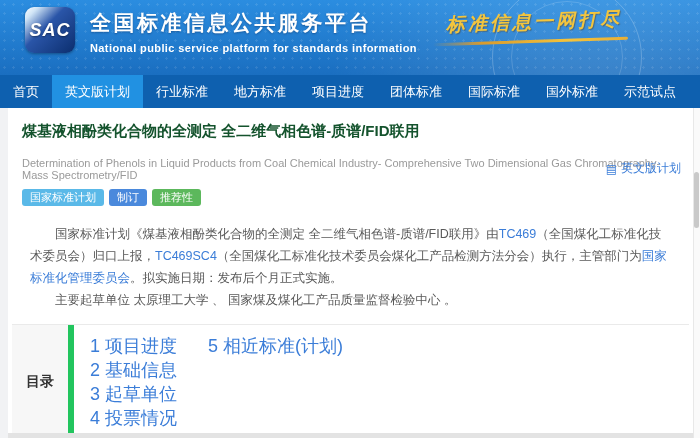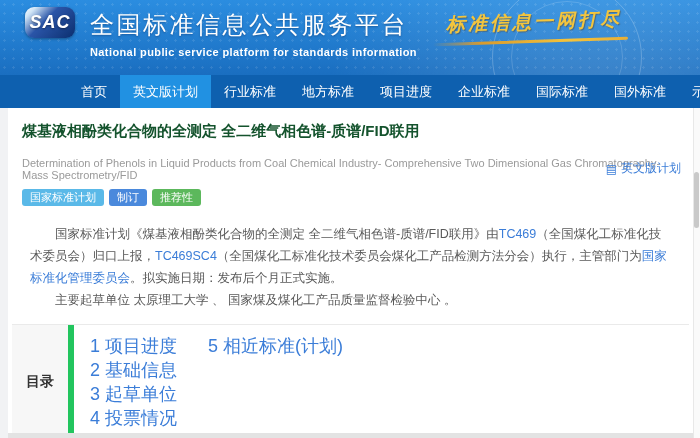--- a/index.html
+++ b/index.html
@@ -20,49 +20,48 @@
   }
   .globe {
     position:absolute; right:58px; top:-18px; width:150px; height:150px;
     border:1px solid rgba(255,255,255,.22); border-radius:50%;
   }
   .globe::before {
     content:""; position:absolute; inset:18px;
     border:1px solid rgba(255,255,255,.16); border-radius:50%;
   }
   .logo {
-    position:absolute; left:25px; top:7px; width:50px; height:31px;
+    position:absolute; left:25px; top:7px; width:50px; height:46px;
     border-radius:9px;
     background:linear-gradient(135deg,#ffffff 0%,#cfe4f6 14%,#2a55a8 42%,#0b2e6e 100%);
     display:flex; align-items:center; justify-content:center;
     box-shadow:0 1px 3px rgba(0,0,0,.35);
   }
   .logo span {
     color:#fff; font-weight:bold; font-style:italic; font-size:18px;
     letter-spacing:1px; text-shadow:0 1px 2px rgba(0,0,0,.4);
   }
   .title-block { position:absolute; left:90px; top:9px; color:#fff; }
-  .site-title { font-size:24px; font-weight:normal; letter-spacing:2.5px; text-shadow:0 1px 2px rgba(0,20,60,.35); }
+  .site-title { font-size:21px; font-weight:bold; letter-spacing:2.5px; text-shadow:0 1px 2px rgba(0,20,60,.35); }
   .site-subtitle { font-size:11px; font-weight:bold; margin-top:5px; letter-spacing:.4px; }
   .slogan {
     position:absolute; right:78px; top:9px; color:#f3c53d;
     font-size:19px; font-weight:bold; font-style:italic; letter-spacing:3px;
     font-family:"DejaVu Serif","Liberation Serif",serif;
     transform:rotate(-2deg); text-shadow:1px 1px 1px rgba(90,50,0,.4);
   }
   .slogan-swoosh {
     position:absolute; right:72px; top:40px; width:195px; height:3px;
     border-radius:3px; transform:rotate(-2deg);
     background:linear-gradient(90deg,transparent,#d99b2e 25%,#f5c33b 70%,#e8ae36);
   }
 
   
   .nav {
     height:33px; background:#0e60af; display:flex; align-items:stretch;
-    padding-left:68px;
   }
   .nav-item {
     display:flex; align-items:center; padding:0 13px; color:#fff;
     font-size:13px; cursor:pointer; white-space:nowrap;
   }
   .nav-item.active { background:var(--accent,#2191e2); }
 
   
   .card { background:#fff; margin:0 7px 0 8px; position:relative; }
   .card-main { padding-top:14px; }
@@ -131,21 +130,21 @@
   <div class="slogan">标准信息一网打尽</div>
   <div class="slogan-swoosh"></div>
 </div>
 
 <div class="nav" id="main-nav">
     <div class="nav-item">首页</div>
     <div class="nav-item active">英文版计划</div>
     <div class="nav-item">行业标准</div>
     <div class="nav-item">地方标准</div>
     <div class="nav-item">项目进度</div>
-    <div class="nav-item">企业标准</div>
+    <div class="nav-item">团体标准</div>
     <div class="nav-item">国际标准</div>
     <div class="nav-item">国外标准</div>
     <div class="nav-item">示范试点</div>
   </div>
 
 <div class="card card-main">
   <div class="std-title">煤基液相酚类化合物的全测定 全二维气相色谱-质谱/FID联用</div>
   <div class="std-title-en">Determination of Phenols in Liquid Products from Coal Chemical Industry- Comprehensive Two Dimensional Gas Chromatography-Mass Spectrometry/FID</div>
   <div class="badge-row" id="badge-row"><span class="badge badge-0">国家标准计划</span><span class="badge badge-1">制订</span><span class="badge badge-2">推荐性</span></div>
   <div class="en-link">

